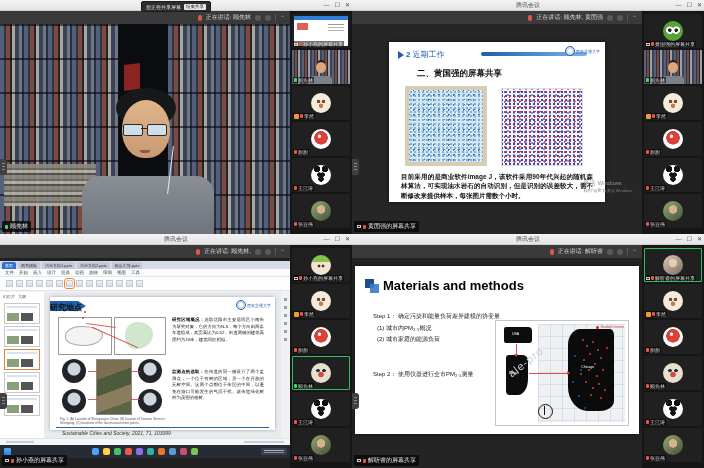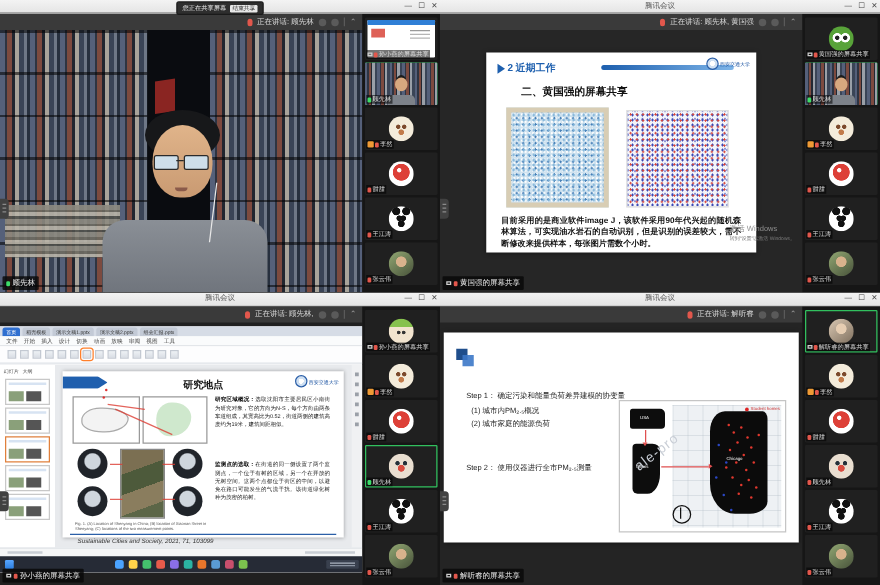--- a/index.html
+++ b/index.html
@@ -75,21 +75,21 @@
   .mouth{position:absolute;top:126px;left:140px;width:10px;height:3px;border-radius:0 0 5px 5px;background:#8a5a4a;}
   .body{position:absolute;left:82px;top:152px;width:132px;height:60px;border-radius:18px 18px 0 0;background:linear-gradient(#8a8f96,#6f747c);}
   .wire{position:absolute;left:170px;top:122px;width:1px;height:48px;background:#e8e8e8;transform:rotate(7deg);}
 
   
   .slide{position:absolute;background:#fff;box-shadow:0 0 4px rgba(0,0,0,.6);}
   .q1slide{left:37px;top:31px;width:216px;height:160px;}
   .q1hdr{position:absolute;top:7px;left:9px;display:flex;align-items:center;gap:2px;}
   .arrowg{width:0;height:0;border-left:6px solid #1d5fae;border-top:4px solid transparent;border-bottom:4px solid transparent;}
   .q1no{font-size:8px;font-weight:bold;color:#1d5fae;}
-  .q1sec{font-size:8px;font-weight:bold;color:#1d5fae;}
+  .q1sec{font-size:8px;font-weight:normal;color:#1d5fae;}
   .q1bar{position:absolute;top:10px;left:92px;width:106px;height:4px;border-radius:2px;background:linear-gradient(90deg,#1d5fae,#7db4e8);}
   .unilogo{width:10px;height:10px;border:1px solid #2b5fa8;border-radius:50%;background:radial-gradient(circle,#fff 35%,#cfe0f2 36%);box-sizing:border-box;}
   .q1logo{position:absolute;top:4px;right:5px;display:flex;align-items:center;gap:1px;}
   .unitxt{font-size:4px;color:#2b5fa8;white-space:nowrap;}
   .q1sub{position:absolute;top:26px;left:28px;font-size:8.5px;font-weight:bold;color:#111;}
   .imgA{position:absolute;top:44px;left:16px;width:82px;height:80px;border:4px solid #d8cdb4;box-sizing:border-box;background:radial-gradient(#7fb3d8 1px,transparent 1px) 0 0/4px 4px,radial-gradient(#3c78b4 1px,transparent 1px) 2px 2px/5px 5px,radial-gradient(#fff 1px,transparent 1px) 1px 3px/3px 3px,#cfe2ef;}
   .imgB{position:absolute;top:46px;left:112px;width:80px;height:76px;background:radial-gradient(#d84338 1px,transparent 1px) 0 0/5px 5px,radial-gradient(#3c49b4 1px,transparent 1px) 2px 1px/4px 4px,radial-gradient(#8891d8 1px,transparent 1px) 3px 3px/6px 6px,#f3f4f9;border:1px solid #ddd;}
   .q1body{position:absolute;top:130px;left:12px;right:12px;font-size:6.5px;line-height:1.45;color:#111;text-align:justify;font-weight:bold;}
   .winmark{position:absolute;right:6px;top:168px;text-align:left;z-index:4;}
   .winmark .w1{font-size:6px;color:#8f8f8f;} .winmark .w2{font-size:4px;color:#7d7d7d;}
@@ -134,21 +134,21 @@
   .ptab{font-size:4px;color:#555;}
   .thumb{width:34px;height:19px;margin:2px auto;border:1px solid #c8c8c8;background:#fff;position:relative;}
   .thumb.sel{border:1px solid #e0803c;}
   .thumb::before{content:"";position:absolute;left:2px;top:2px;right:2px;height:2px;background:#d7e3f2;}
   .thumb::after{content:"";position:absolute;left:2px;bottom:2px;width:12px;height:8px;background:#8aa07a;box-shadow:14px 0 0 #555;}
   .rstrip{position:absolute;top:31px;right:0;width:9px;bottom:20px;background:#f0f1f3;border-left:1px solid #dcdfe4;}
   .rstrip::after{content:"";position:absolute;left:3px;top:6px;width:3px;height:3px;background:#9aa0a8;box-shadow:0 8px 0 #9aa0a8,0 16px 0 #9aa0a8,0 24px 0 #9aa0a8,0 32px 0 #9aa0a8,0 40px 0 #9aa0a8;}
   .canvas{position:absolute;top:31px;left:44px;right:9px;bottom:20px;background:#e8eaed;}
   .pslide{position:absolute;left:6px;top:5px;right:6px;bottom:8px;background:#fff;box-shadow:0 0 3px rgba(0,0,0,.3);}
   .banner{position:absolute;left:0;top:4px;width:36px;height:10px;background:#1f5fae;clip-path:polygon(0 0,78% 0,100% 50%,78% 100%,0 100%);}
-  .ptitle{position:absolute;top:5px;left:0;right:0;text-align:center;font-size:8px;font-weight:bold;color:#111;}
+  .ptitle{position:absolute;top:5px;left:0;right:0;text-align:left;font-size:8px;font-weight:bold;color:#111;}
   .plogo{position:absolute;top:3px;right:4px;display:flex;align-items:center;gap:1px;}
   .mbox{position:absolute;border:1px solid #999;background:#fff;}
   .china{left:8px;top:20px;width:52px;height:36px;}
   .china::after{content:"";position:absolute;left:6px;top:8px;width:36px;height:18px;background:#f3f3f3;border:1px solid #aaa;border-radius:40% 55% 50% 45%/50% 45% 55% 42%;}
   .chdot{position:absolute;left:34px;top:14px;width:2px;height:2px;background:#d33;border-radius:50%;z-index:2;}
   .prov{left:64px;top:20px;width:50px;height:36px;}
   .prov::after{content:"";position:absolute;left:10px;top:4px;width:28px;height:27px;background:#cfe8cd;border-radius:45% 55% 60% 40%/50% 45% 60% 45%;}
   .prdot{position:absolute;left:32px;top:20px;width:2px;height:2px;background:#d33;border-radius:50%;z-index:2;}
   .sat{position:absolute;left:46px;top:62px;width:34px;height:54px;background:linear-gradient(160deg,#7b6f52 0 30%,#4d5a3b 30% 55%,#8a7d5e 55% 80%,#5c6647 80%);border:1px solid #888;}
   .fish{position:absolute;width:24px;height:24px;border-radius:50%;background:radial-gradient(circle at 50% 42%,#cfd6dd 6px,#20242a 7px);}
@@ -582,20 +582,21 @@
         <span class="mic red"></span>
         <span class="speaktxt">正在讲话: 解听睿</span>
         <span class="clap"></span>
         <span class="clap"></span>
         <span class="vdiv"></span>
         <span class="pin">⌃</span>
       </div>
       <div class="slide q3slide">
         <div class="sq1"></div>
         <div class="sq2"></div>
+        <div class="q3title">Materials and methods</div>
         <div class="q3step" style="top:46px;">Step 1： 确定污染和能量负荷差异建模的协变量</div>
         <div class="q3step" style="top:58px;left:22px;">(1) 城市内PM₂.₅概况</div>
         <div class="q3step" style="top:69px;left:22px;">(2) 城市家庭的能源负荷</div>
         <div class="q3step" style="top:104px;">Step 2： 使用仪器进行全市PM₂.₅测量</div>
         <div class="q3fig">
           <div class="mapbg"></div>
           <div class="usblob"></div>
           <span class="maplabel" style="left:16px;top:11px;">USA</span>
           <div class="ilblob"></div>
           <span class="maplabel" style="left:13px;top:50px;">Illinois</span>

